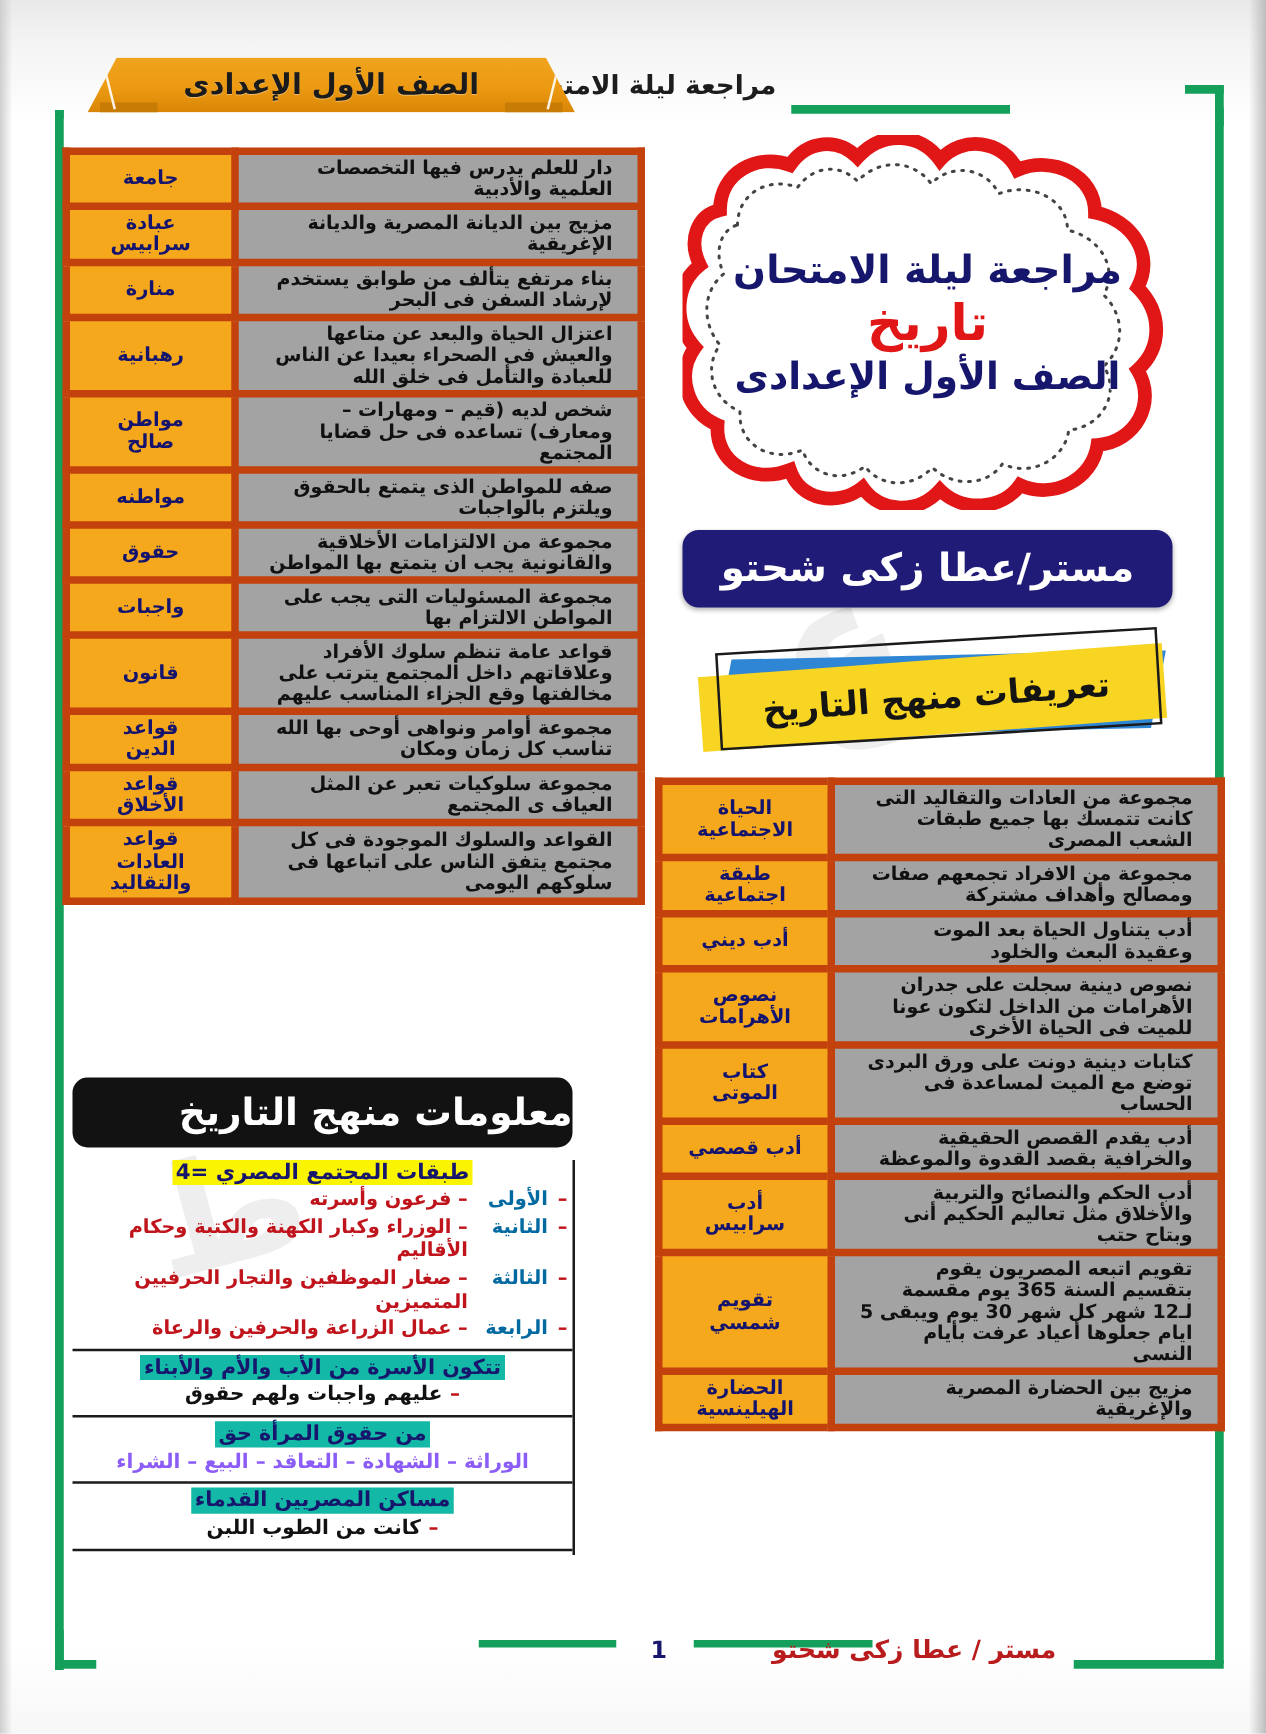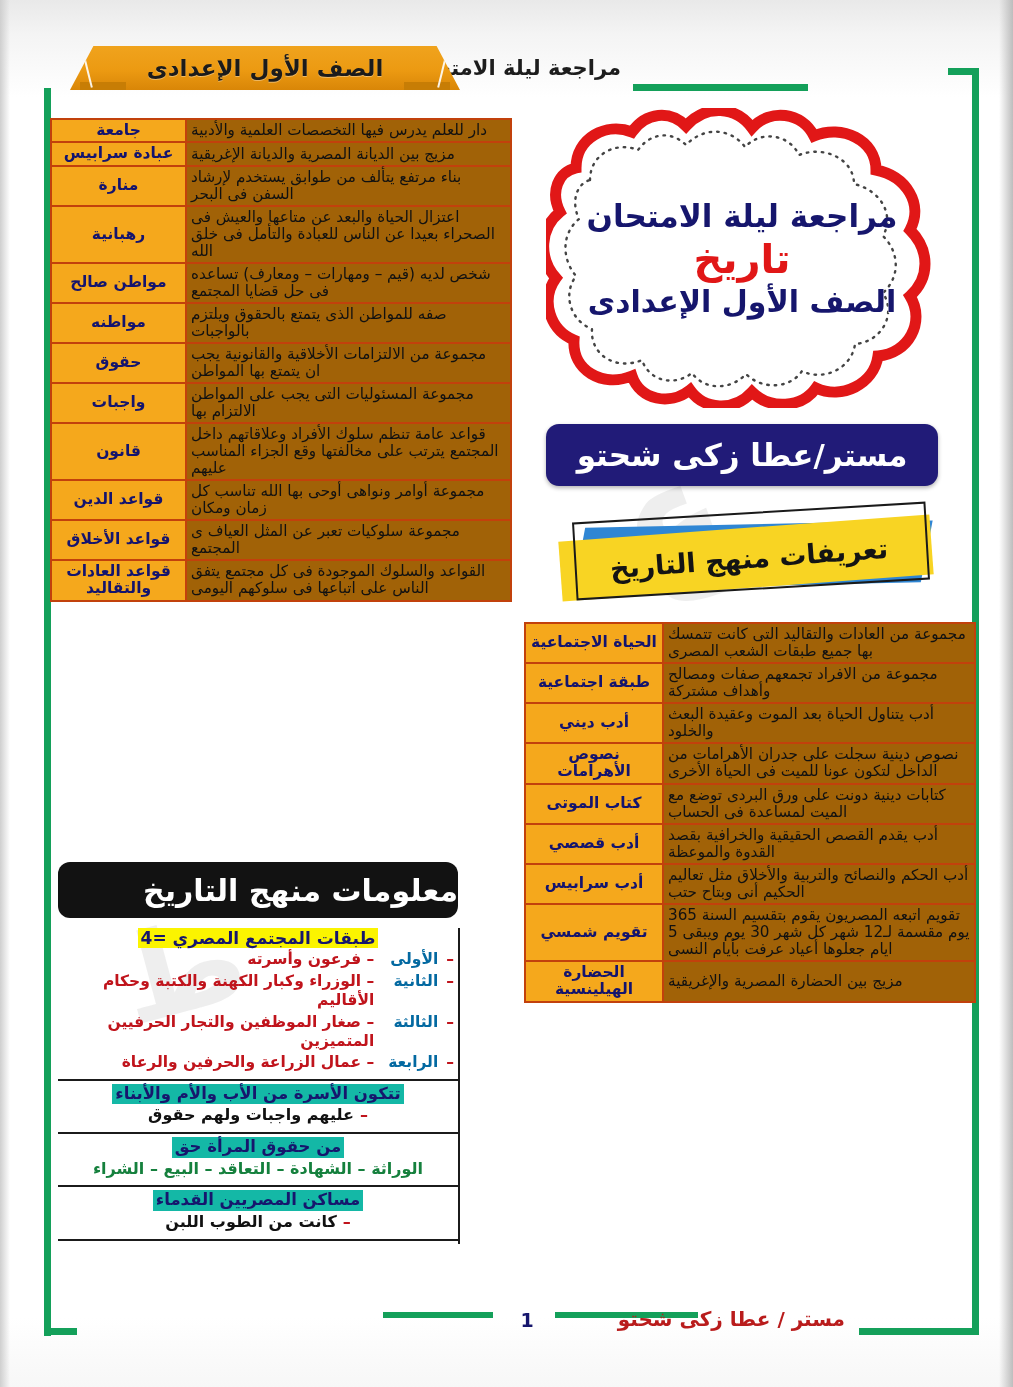--- a/index.html
+++ b/index.html
@@ -49,32 +49,32 @@
   .class-tab span{
     font-size:23px;font-weight:700;color:#1b1b1b;
     text-shadow:0 1px 0 rgba(255,255,255,.35);
   }
   .tab-slash{position:absolute;right:16px;top:2px;width:2px;height:40px;background:#fff;transform:rotate(14deg);opacity:.9;}
   .tab-slash2{position:absolute;left:16px;top:2px;width:2px;height:40px;background:#fff;transform:rotate(-14deg);opacity:.9;}
 
   
   .tbl{position:absolute;border-collapse:collapse;direction:rtl;table-layout:fixed;}
   .tbl td{
-    border:2px solid #c2410c;
+    border:6px solid #c2410c;
     vertical-align:middle;
-    padding:2px 4px;
+    padding:2px 20px;
     line-height:1.12;
   }
   .tbl td.term{
     background:#f5a81c;color:#14146e;
     font-weight:700;text-align:center;font-size:15.5px;
   }
   .tbl td.def{
-    background:#a16207;color:#111;
-    font-weight:400;text-align:left;font-size:15.2px;
+    background:#a3a3a3;color:#111;
+    font-weight:700;text-align:right;font-size:15.2px;
   }
 
   #left-table{left:50px;top:118px;width:460px;}
   #left-table col.c1{width:325px;}
   #left-table col.c2{width:135px;}
 
   #right-table{left:524px;top:622px;width:450px;}
   #right-table col.c1{width:312px;}
   #right-table col.c2{width:138px;}
 
@@ -160,21 +160,21 @@
   }
   .ib-sub b{background:#14b8a6;padding:0 3px;display:inline-block;}
   .ib-note{
     display:flex;align-items:flex-start;gap:6px;
     font-size:16px;font-weight:700;color:#111;line-height:1.3;
     justify-content:center;padding:1px 0;
   }
   .ib-note .dash{color:#c0141c;}
   .ib-note .val{text-align:center;}
   .ib-plain{
-    text-align:center;font-size:16px;font-weight:700;color:#15803d;line-height:1.3;padding:1px 0;
+    text-align:center;font-size:16px;font-weight:700;color:#8b5cf6;line-height:1.3;padding:1px 0;
   }
 
   
   .ft-rule-a{position:absolute;right:315px;bottom:69px;width:143px;height:6px;background:#14a05a;}
   .ft-rule-b{position:absolute;right:520px;bottom:69px;width:110px;height:6px;background:#14a05a;}
   .ft-name{
     position:absolute;right:168px;bottom:56px;width:150px;text-align:center;
     font-size:20px;font-weight:700;color:#b91c1c;direction:rtl;white-space:nowrap;
   }
   .ft-page{

